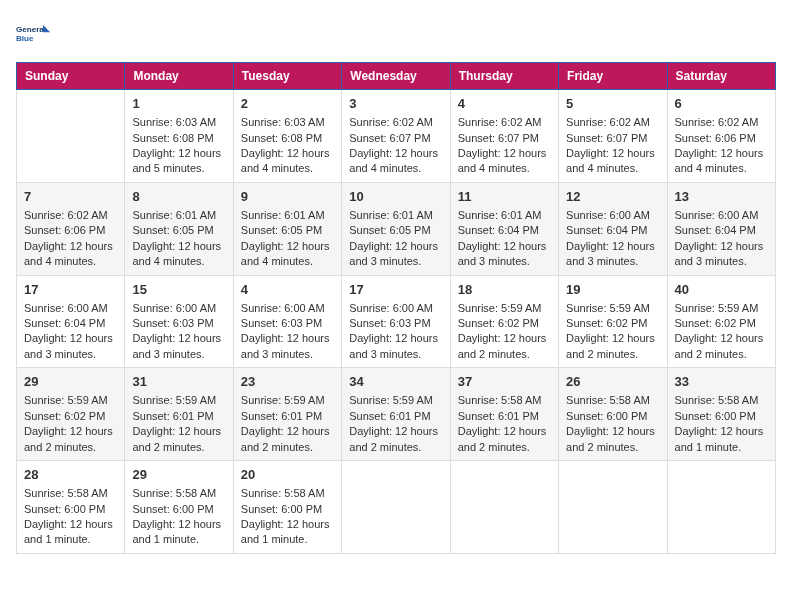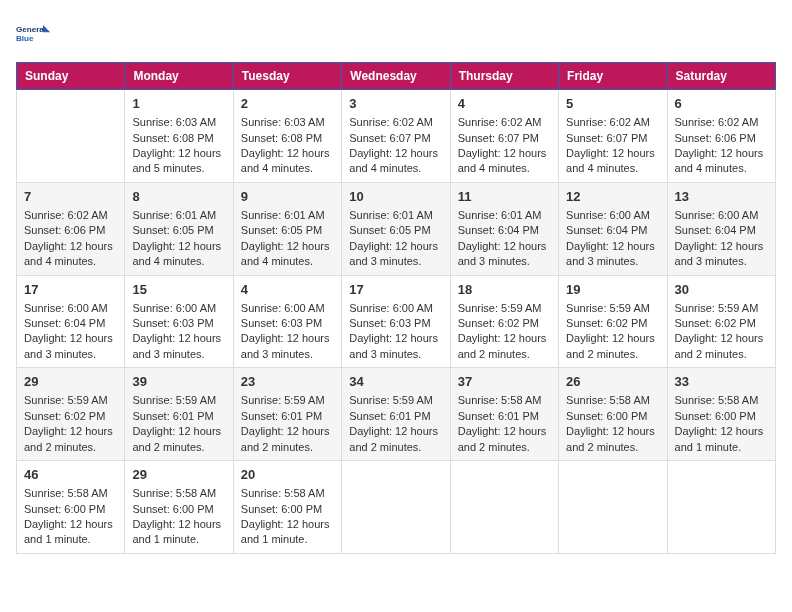--- a/index.html
+++ b/index.html
@@ -187,31 +187,31 @@
         </td>
         <td>
           <span class="day-num">18</span>
           <div class="day-info">Sunrise: 5:59 AM<br>Sunset: 6:02 PM<br>Daylight: 12 hours<br>and 2 minutes.</div>
         </td>
         <td>
           <span class="day-num">19</span>
           <div class="day-info">Sunrise: 5:59 AM<br>Sunset: 6:02 PM<br>Daylight: 12 hours<br>and 2 minutes.</div>
         </td>
         <td>
-          <span class="day-num">30</span>
+          <span class="day-num">40</span>
           <div class="day-info">Sunrise: 5:59 AM<br>Sunset: 6:02 PM<br>Daylight: 12 hours<br>and 2 minutes.</div>
         </td>
       </tr>
       <tr>
         <td>
           <span class="day-num">29</span>
           <div class="day-info">Sunrise: 5:59 AM<br>Sunset: 6:02 PM<br>Daylight: 12 hours<br>and 2 minutes.</div>
         </td>
         <td>
-          <span class="day-num">39</span>
+          <span class="day-num">31</span>
           <div class="day-info">Sunrise: 5:59 AM<br>Sunset: 6:01 PM<br>Daylight: 12 hours<br>and 2 minutes.</div>
         </td>
         <td>
           <span class="day-num">23</span>
           <div class="day-info">Sunrise: 5:59 AM<br>Sunset: 6:01 PM<br>Daylight: 12 hours<br>and 2 minutes.</div>
         </td>
         <td>
           <span class="day-num">34</span>
           <div class="day-info">Sunrise: 5:59 AM<br>Sunset: 6:01 PM<br>Daylight: 12 hours<br>and 2 minutes.</div>
         </td>
@@ -223,21 +223,21 @@
           <span class="day-num">26</span>
           <div class="day-info">Sunrise: 5:58 AM<br>Sunset: 6:00 PM<br>Daylight: 12 hours<br>and 2 minutes.</div>
         </td>
         <td>
           <span class="day-num">33</span>
           <div class="day-info">Sunrise: 5:58 AM<br>Sunset: 6:00 PM<br>Daylight: 12 hours<br>and 1 minute.</div>
         </td>
       </tr>
       <tr>
         <td>
-          <span class="day-num">46</span>
+          <span class="day-num">28</span>
           <div class="day-info">Sunrise: 5:58 AM<br>Sunset: 6:00 PM<br>Daylight: 12 hours<br>and 1 minute.</div>
         </td>
         <td>
           <span class="day-num">29</span>
           <div class="day-info">Sunrise: 5:58 AM<br>Sunset: 6:00 PM<br>Daylight: 12 hours<br>and 1 minute.</div>
         </td>
         <td>
           <span class="day-num">20</span>
           <div class="day-info">Sunrise: 5:58 AM<br>Sunset: 6:00 PM<br>Daylight: 12 hours<br>and 1 minute.</div>
         </td>

